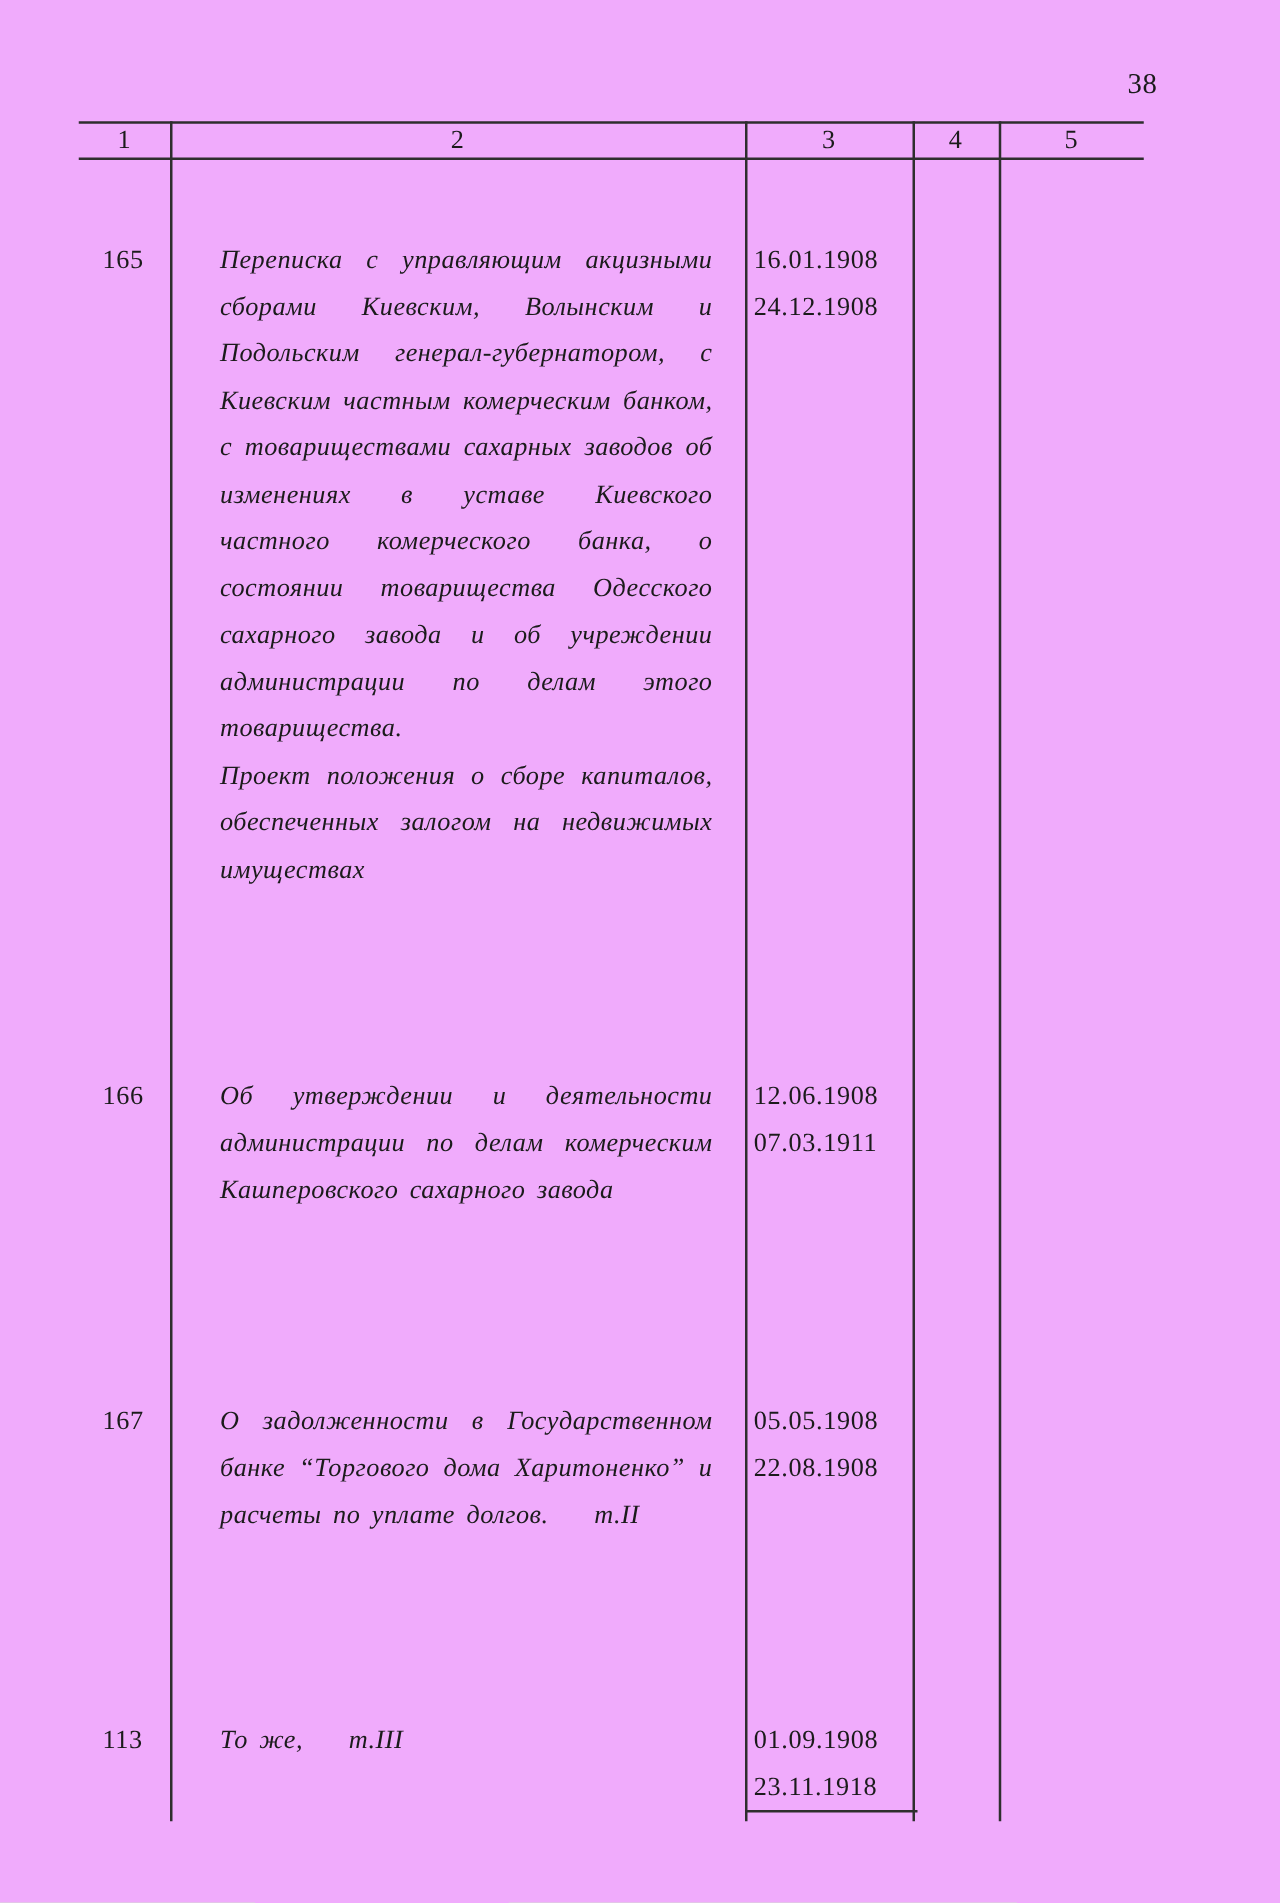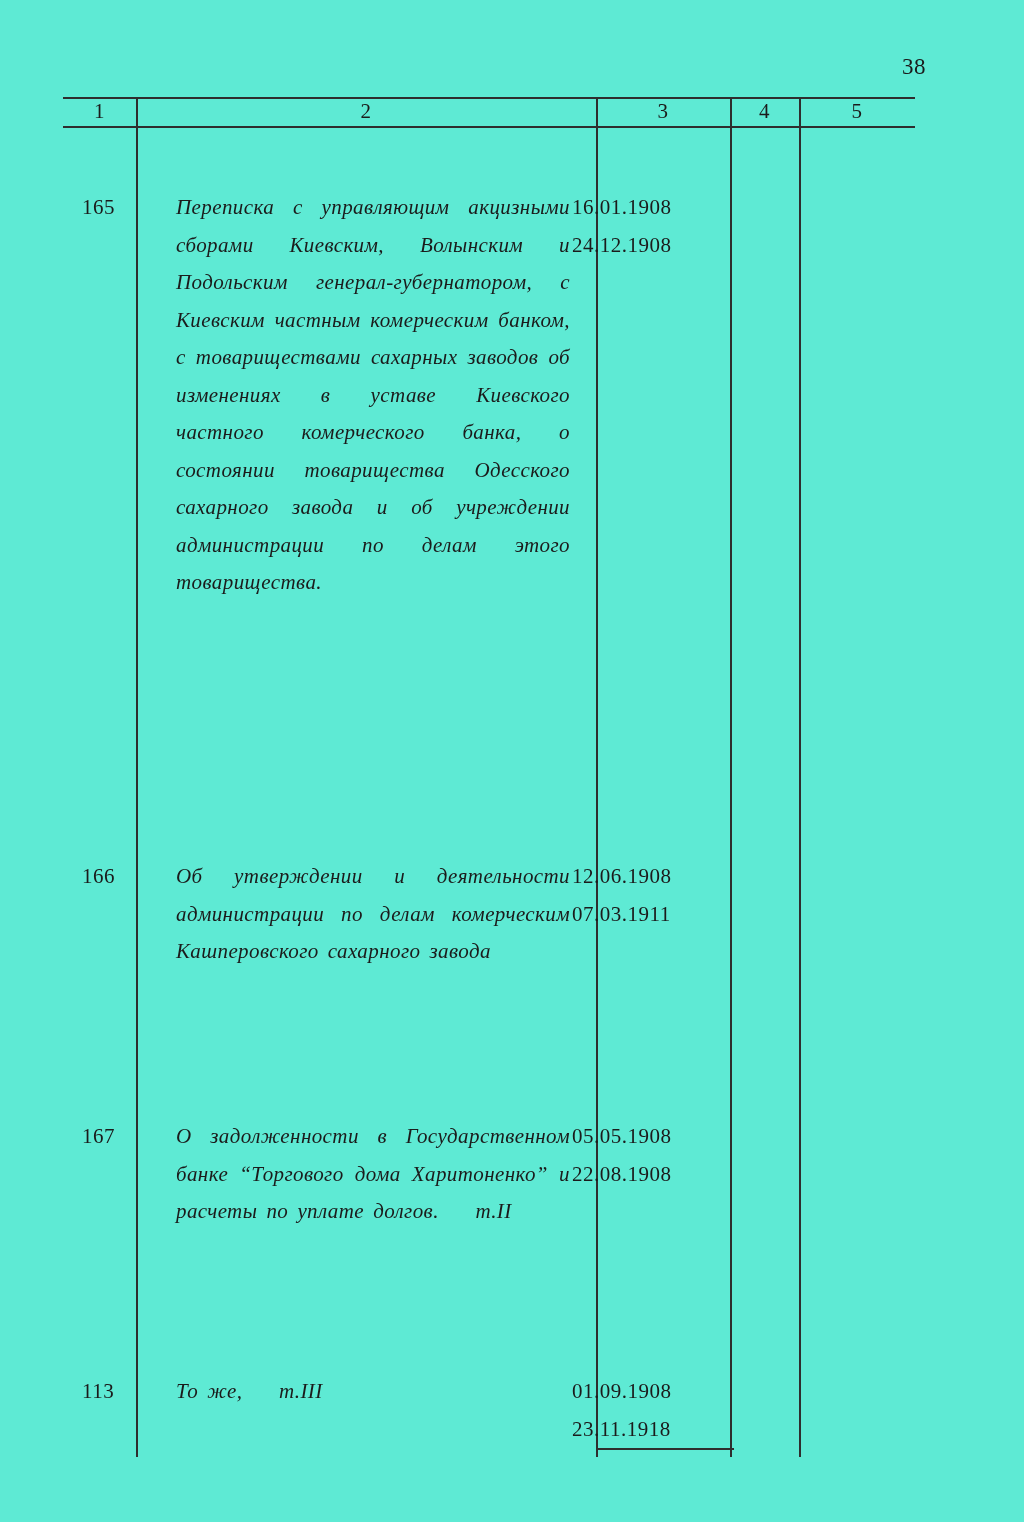--- a/index.html
+++ b/index.html
@@ -1,20 +1,20 @@
 <!DOCTYPE html>
 <html><head>
 <meta charset="utf-8">
 <style>
   html,body{margin:0;padding:0;background:#d9d9d9;}
   .page{
     position:relative;
     width:1024px;height:1522px;
     margin:0 auto;
-    background:#5eead4;
+    background:#f0abfc;
     font-family:"Liberation Serif", serif;
     color:#1b1b1b;
     overflow:hidden;
   }
   .page-number{
     position:absolute;top:54px;left:866px;width:60px;
     font-size:23px;text-align:right;letter-spacing:.5px;
   }
   .rule{position:absolute;height:2px;background:#2e2e2e;}
   .rule-top{top:97px;left:63px;width:852px;}
@@ -35,21 +35,21 @@
   .ch-5{left:799px;width:116px;}
   .row{position:absolute;left:0;width:1024px;font-size:21px;line-height:37.5px;}
   .row-num{
     position:absolute;left:82px;width:48px;letter-spacing:.5px;
   }
   .row-text{
     position:absolute;left:176px;width:394px;text-align:justify;
     letter-spacing:.4px;word-spacing:3.5px;font-style:italic;
   }
   .row-text p{margin:0;}
-  .row-dates{position:absolute;left:572px;width:122px;letter-spacing:.5px;}
+  .row-dates{position:absolute;left:603px;width:122px;letter-spacing:.5px;}
   .r-165{top:189px;}
   .r-166{top:858px;}
   .r-167{top:1118px;}
   .r-168{top:1373px;}
 </style>
 </head>
 <body>
 
 <div class="page">
 
@@ -67,20 +67,21 @@
 
   <div class="vline vl-1"></div>
   <div class="vline vl-2"></div>
   <div class="vline vl-3"></div>
   <div class="vline vl-4"></div>
 
   <div class="row r-165">
     <div class="row-num">165</div>
     <div class="row-text">
       <p>Переписка с управляющим акцизными сборами Киевским, Волынским и Подольским генерал-губернатором, с Киевским частным комерческим банком, с товариществами сахарных заводов об изменениях в уставе Киевского частного комерческого банка, о состоянии товарищества Одесского сахарного завода и об учреждении администрации по делам этого товарищества.</p>
+      <p>Проект положения о сборе капиталов, обеспеченных залогом на недвижимых имуществах</p>
     </div>
     <div class="row-dates">
       <div>16.01.1908</div>
       <div>24.12.1908</div>
     </div>
   </div>
 
   <div class="row r-166">
     <div class="row-num">166</div>
     <div class="row-text">

